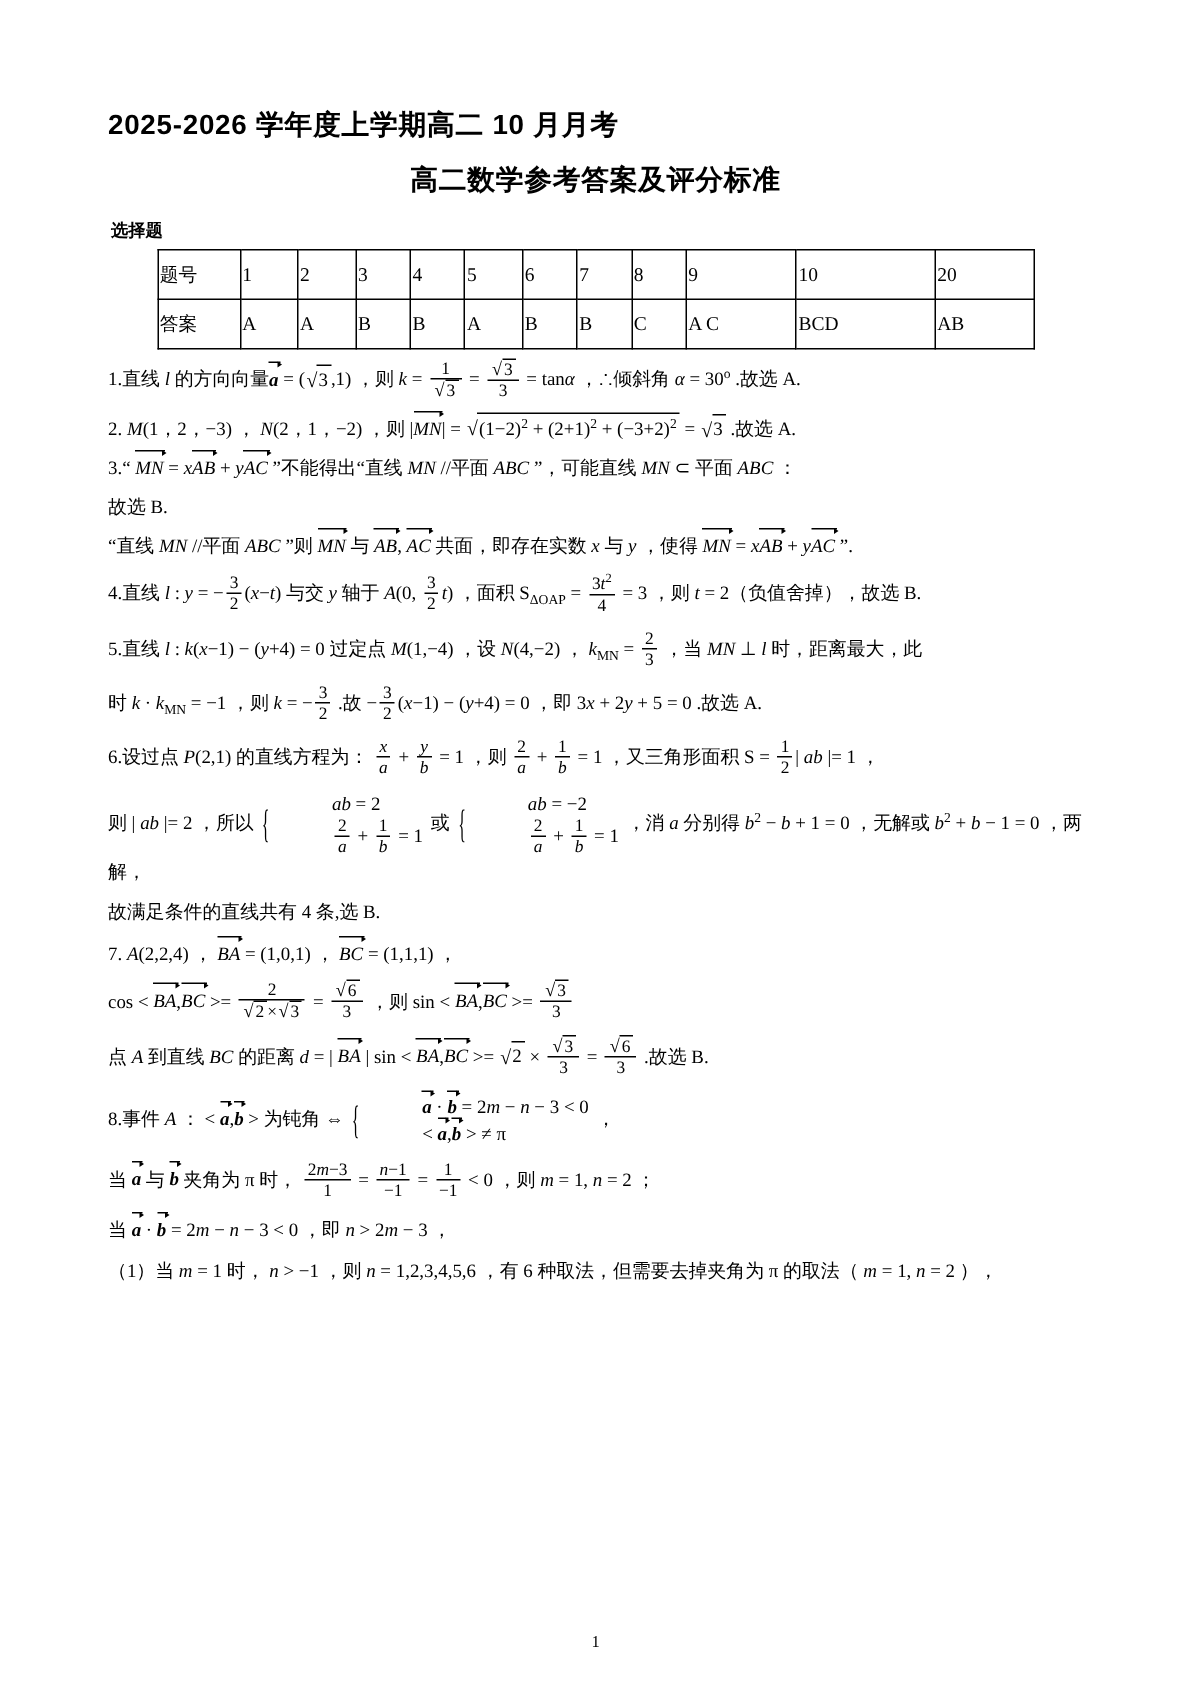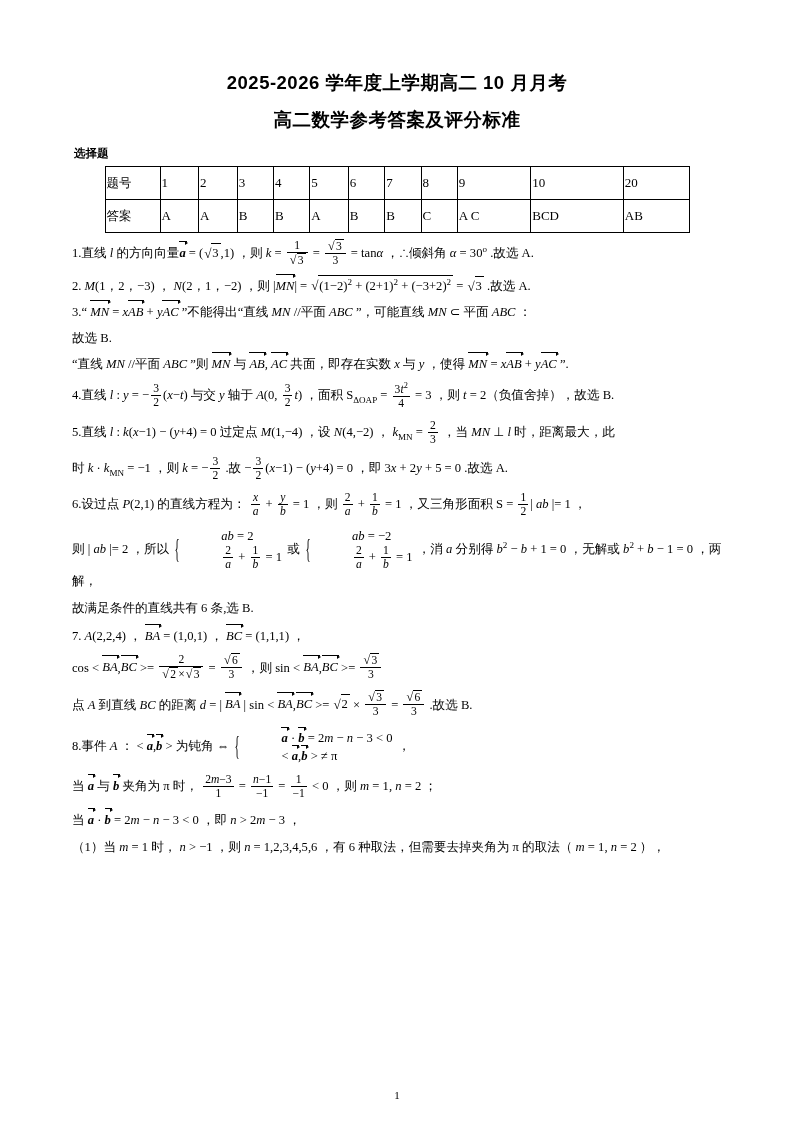--- a/index.html
+++ b/index.html
@@ -10,21 +10,20 @@
     color:#000;
     position:relative;
   }
   .page {
     box-sizing:border-box;
     width:794px; height:1123px;
     padding:56px 72px 40px 72px;
     position:relative;
   }
   .title1 {
-    text-align:center;
     font-family:"Liberation Sans", sans-serif;
     font-weight:bold;
     font-size:18.5px;
     letter-spacing:0.5px;
     margin:14px 0 6px 0;
   }
   .title2 {
     text-align:center;
     font-family:"Liberation Sans", sans-serif;
     font-weight:bold;
@@ -222,21 +221,21 @@
       <span><span class="mi">ab</span> = 2</span>
       <span><span class="frac"><span class="num">2</span><span class="den"><span class="mi">a</span></span></span> + <span class="frac"><span class="num">1</span><span class="den"><span class="mi">b</span></span></span> = 1</span>
     </span></span>
     或
     <span class="brace"><span class="lines">
       <span><span class="mi">ab</span> = −2</span>
       <span><span class="frac"><span class="num">2</span><span class="den"><span class="mi">a</span></span></span> + <span class="frac"><span class="num">1</span><span class="den"><span class="mi">b</span></span></span> = 1</span>
     </span></span>
     ，消 <span class="mi">a</span> 分别得 <span class="mi">b</span><span class="sup">2</span> − <span class="mi">b</span> + 1 = 0 ，无解或 <span class="mi">b</span><span class="sup">2</span> + <span class="mi">b</span> − 1 = 0 ，两解，
   </div>
-  <div class="sol ind">故满足条件的直线共有 6 条,选 B.</div>
+  <div class="sol ind">故满足条件的直线共有 4 条,选 B.</div>
 
   <div class="sol ind">
     7. <span class="mi">A</span>(2,2,4) ， <span class="vec mi">BA</span> = (1,0,1) ， <span class="vec mi">BC</span> = (1,1,1) ，
   </div>
   <div class="sol ind">
     cos &lt; <span class="vec mi">BA</span>,<span class="vec mi">BC</span> &gt;=
     <span class="frac"><span class="num">2</span><span class="den"><span class="sqrt"><span class="rad">√</span><span class="arg">2</span></span>×<span class="sqrt"><span class="rad">√</span><span class="arg">3</span></span></span></span>
     = <span class="frac"><span class="num"><span class="sqrt"><span class="rad">√</span><span class="arg">6</span></span></span><span class="den">3</span></span> ，则 sin &lt; <span class="vec mi">BA</span>,<span class="vec mi">BC</span> &gt;=
     <span class="frac"><span class="num"><span class="sqrt"><span class="rad">√</span><span class="arg">3</span></span></span><span class="den">3</span></span>
   </div>

